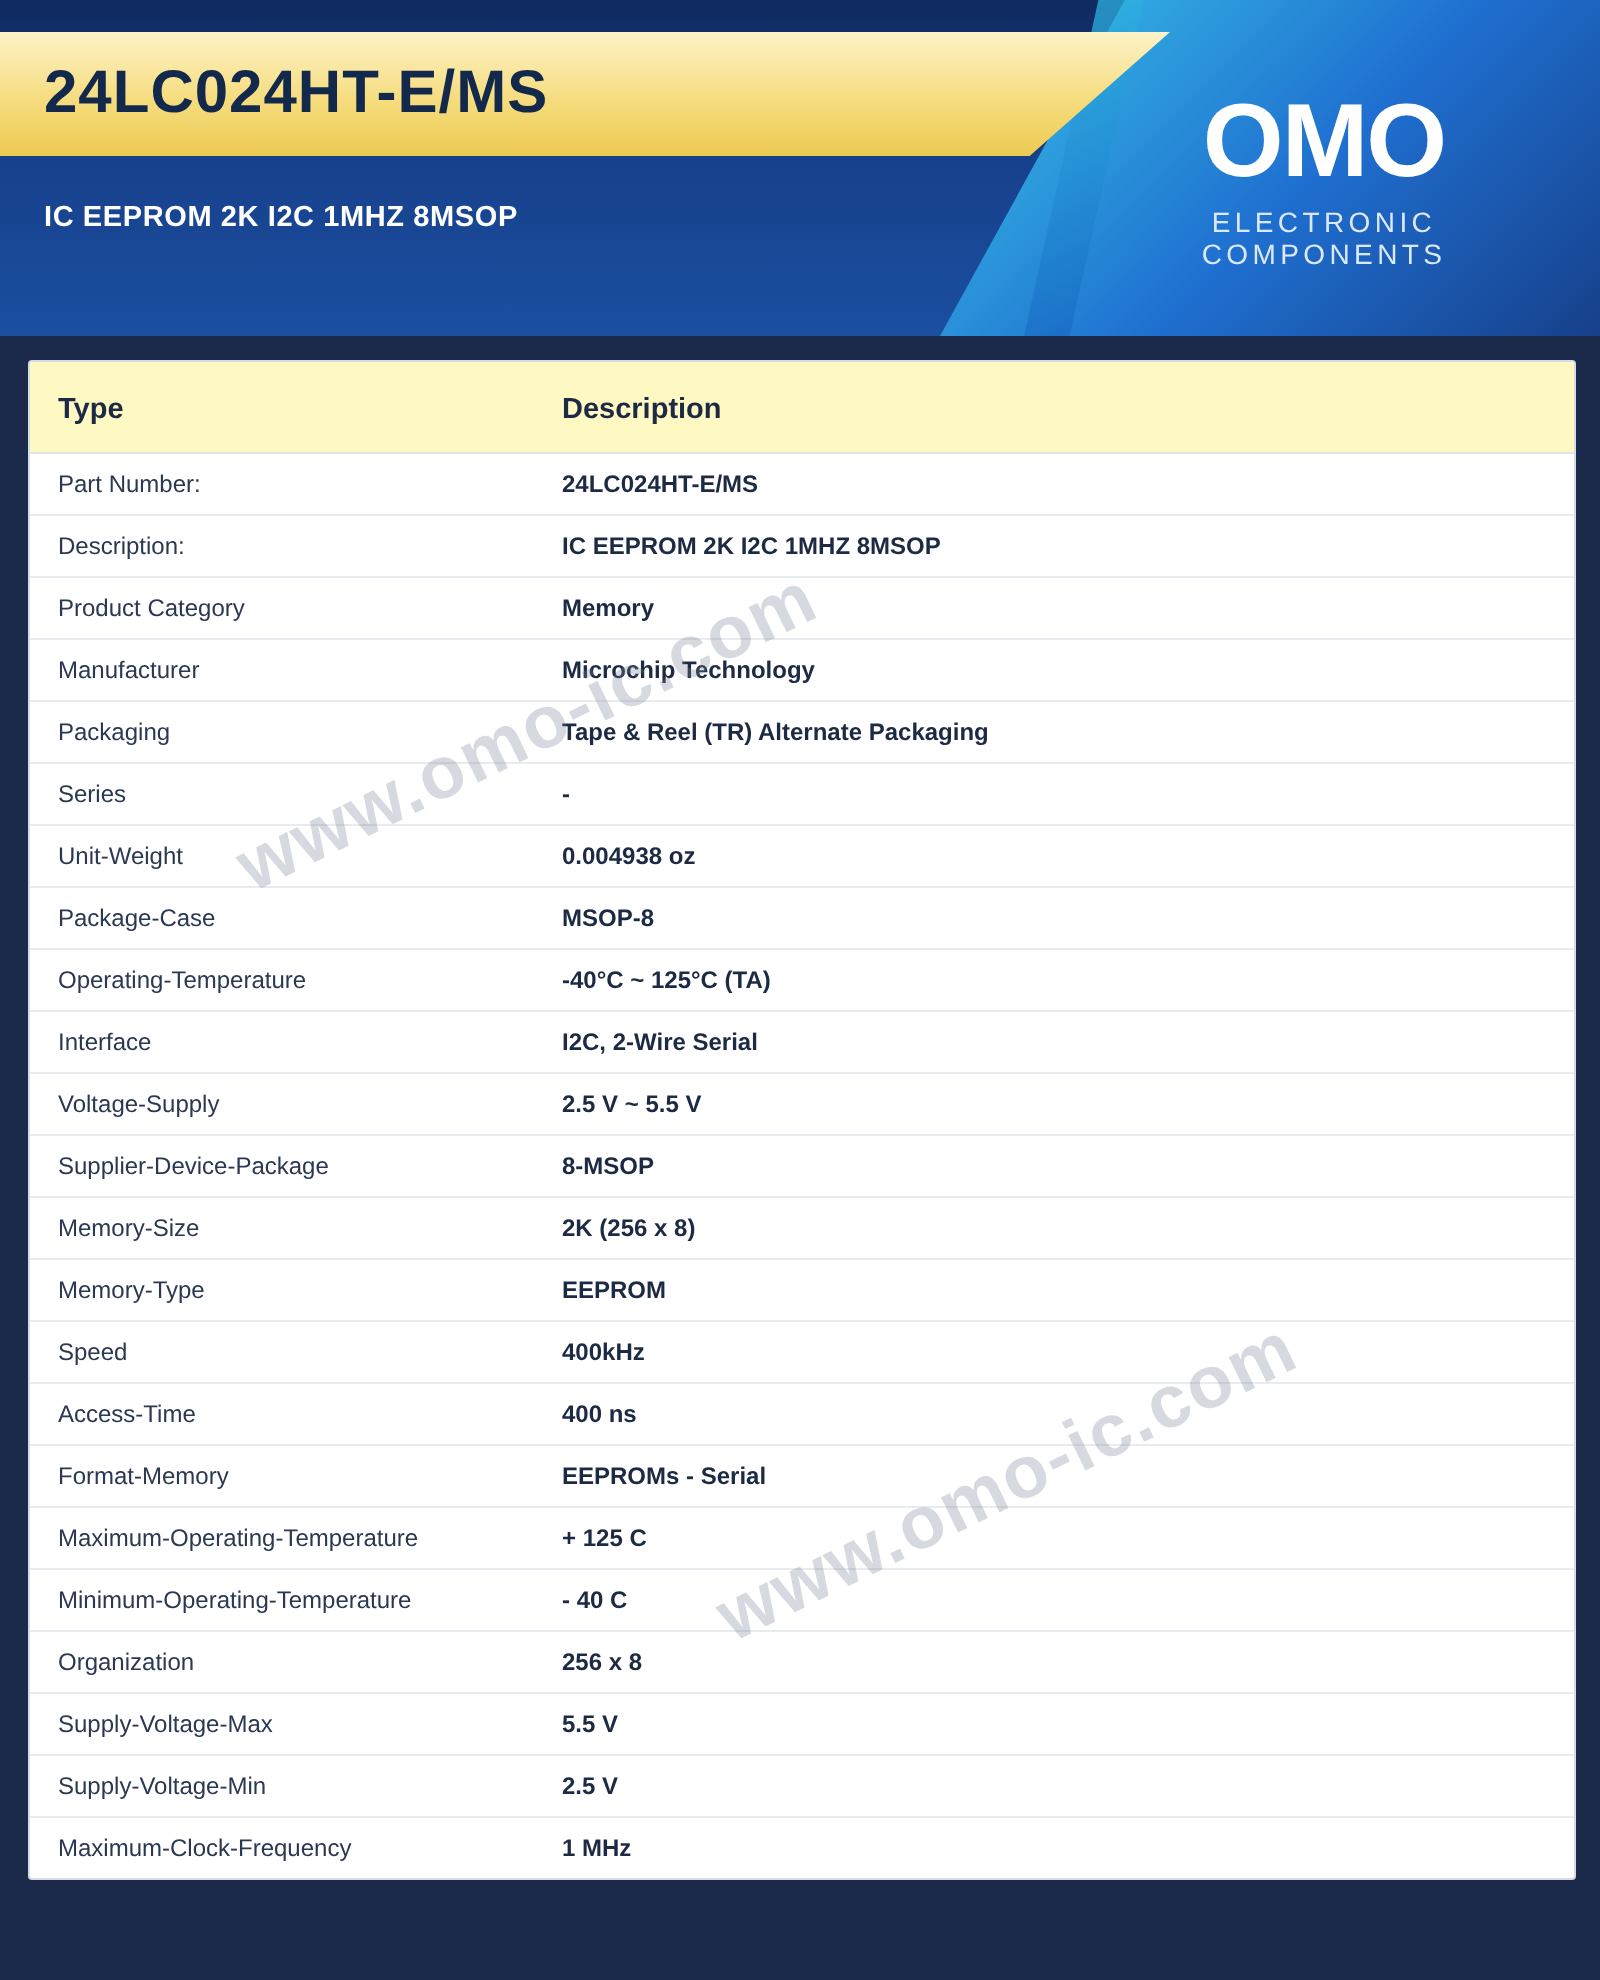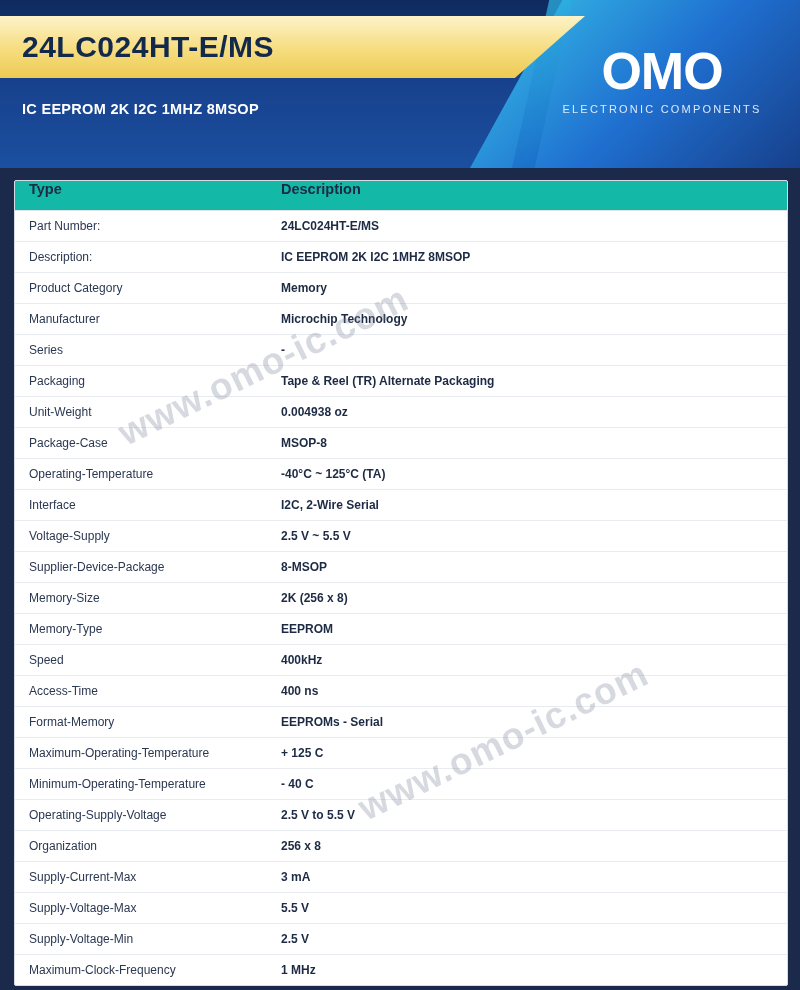--- a/index.html
+++ b/index.html
@@ -85,21 +85,21 @@
   }
   .logo-mark {
     font-size: 52px;
     line-height: 54px;
     font-weight: bold;
     letter-spacing: -1px;
     font-family: "Liberation Sans", sans-serif;
   }
   .logo-sub {
     margin-top: 5px;
-    font-size: 11px;
+    font-size: 14px;
     letter-spacing: 2.2px;
     color: #dbe9ff;
   }
 
   
   .card {
     position: absolute;
     top: 180px;
     left: 14px;
     width: 772px;
@@ -111,22 +111,22 @@
   table {
     border-collapse: collapse;
     width: 100%;
     table-layout: fixed;
   }
   thead th {
     text-align: left;
     font-size: 14.5px;
     font-weight: bold;
     color: #1d2a44;
-    padding: 0 0 13px 14px;
-    background: #14b8a6;
+    padding: 16px 0 13px 14px;
+    background: #fef9c3;
     border-bottom: 1px solid #dfe3ea;
   }
   thead th.col-type { width: 238px; }
   tbody td {
     font-size: 12px;
     color: #28354f;
     padding: 8px 0 8px 14px;
     border-bottom: 1px solid #e8ebf0;
     vertical-align: middle;
     white-space: nowrap;
@@ -190,28 +190,28 @@
         </tr>
         <tr>
           <td class="key">Product Category</td>
           <td class="val">Memory</td>
         </tr>
         <tr>
           <td class="key">Manufacturer</td>
           <td class="val">Microchip Technology</td>
         </tr>
         <tr>
+          <td class="key">Packaging</td>
+          <td class="val">Tape &amp; Reel (TR) Alternate Packaging</td>
+        </tr>
+        <tr>
           <td class="key">Series</td>
           <td class="val">-</td>
         </tr>
         <tr>
-          <td class="key">Packaging</td>
-          <td class="val">Tape &amp; Reel (TR) Alternate Packaging</td>
-        </tr>
-        <tr>
           <td class="key">Unit-Weight</td>
           <td class="val">0.004938 oz</td>
         </tr>
         <tr>
           <td class="key">Package-Case</td>
           <td class="val">MSOP-8</td>
         </tr>
         <tr>
           <td class="key">Operating-Temperature</td>
           <td class="val">-40°C ~ 125°C (TA)</td>
@@ -250,30 +250,22 @@
         </tr>
         <tr>
           <td class="key">Maximum-Operating-Temperature</td>
           <td class="val">+ 125 C</td>
         </tr>
         <tr>
           <td class="key">Minimum-Operating-Temperature</td>
           <td class="val">- 40 C</td>
         </tr>
         <tr>
-          <td class="key">Operating-Supply-Voltage</td>
-          <td class="val">2.5 V to 5.5 V</td>
-        </tr>
-        <tr>
           <td class="key">Organization</td>
           <td class="val">256 x 8</td>
-        </tr>
-        <tr>
-          <td class="key">Supply-Current-Max</td>
-          <td class="val">3 mA</td>
         </tr>
         <tr>
           <td class="key">Supply-Voltage-Max</td>
           <td class="val">5.5 V</td>
         </tr>
         <tr>
           <td class="key">Supply-Voltage-Min</td>
           <td class="val">2.5 V</td>
         </tr>
         <tr>

